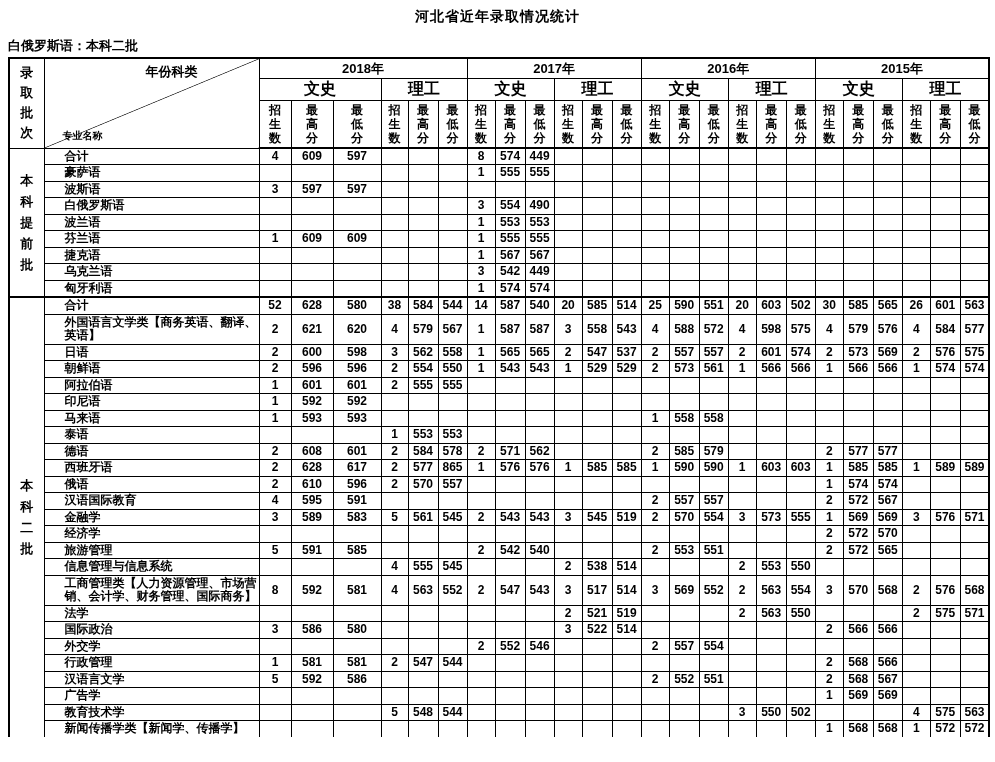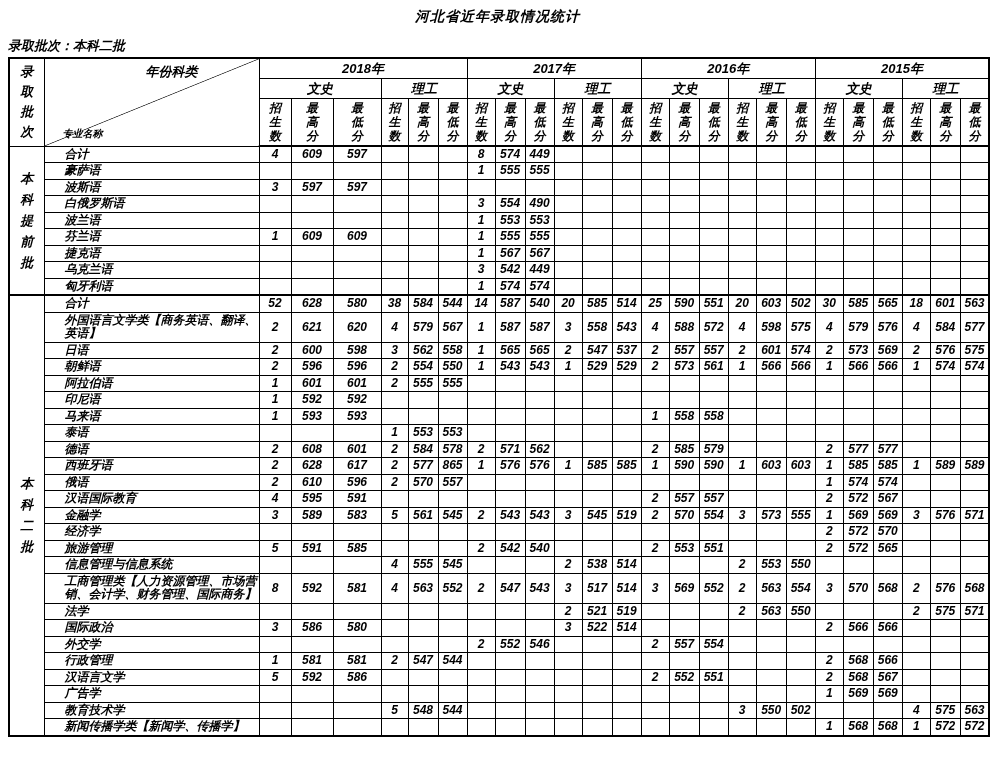--- a/index.html
+++ b/index.html
@@ -1,46 +1,46 @@
 <!DOCTYPE html>
 <html><head>
 <meta charset="utf-8">
 <style>
   html,body{margin:0;padding:0;background:#fff;}
   .page{
     width:995px;height:737px;background:#fff;color:#000;position:relative;
-    font-family:"Liberation Sans","DejaVu Sans",sans-serif;font-weight:bold;overflow:hidden;font-style:italic;
+    font-family:"Liberation Sans","DejaVu Sans",sans-serif;font-weight:bold;overflow:hidden;
   }
   .title{text-align:center;font-size:14px;padding-top:8px;letter-spacing:1px;}
   .subtitle{font-size:13px;margin:11px 0 2px 8px;}
   table{border-collapse:collapse;table-layout:fixed;margin-left:8px;width:980px;border:2px solid #000;background:#fff;}
   th,td{border:1px solid #000;padding:0;font-size:12px;text-align:center;vertical-align:middle;overflow:hidden;}
   tr.year-row th{height:19px;font-size:13px;}
-  tr.track-row th{height:19px;font-size:13px;margin-top:28px;}
+  tr.track-row th{height:19px;font-size:16px;margin-top:28px;}
   tr.metric-row th{height:46px;line-height:14px;font-size:12px;border-bottom:2px solid #000;}
   th.corner-batch{line-height:20px;font-size:13px;}
   th.diag{
     position:relative;
     background:linear-gradient(to bottom right,transparent calc(50% - 0.6px),#000 50%,transparent calc(50% + 0.6px));
     padding-left:28px;
   }
   .diag-top{position:absolute;top:4px;left:40px;right:0;text-align:center;font-size:13px;}
   .diag-bottom{position:absolute;bottom:5px;left:18px;font-size:10px;}
   tbody tr{height:16px;}
   td.name{text-align:left;padding:1px 2px 1px 20px;line-height:13.5px;}
   td.num{line-height:13px;}
   td.section-label{line-height:21px;font-size:13px;padding:0;}
   tr.section-start td{border-top:2px solid #000;}
 </style>
 </head>
 <body>
 
 <div class="page">
   <div class="title">河北省近年录取情况统计</div>
-  <div class="subtitle">录取批次：本科二批</div>
+  <div class="subtitle">白俄罗斯语：本科二批</div>
   <table>
     <colgroup id="cols">
         <col style="width: 35px;">
         <col style="width: 215px;">
         <col style="width: 32px;">
         <col style="width: 42px;">
         <col style="width: 48px;">
         <col style="width: 27px;">
         <col style="width: 30px;">
         <col style="width: 29px;">
@@ -374,21 +374,21 @@
           <td class="num">514</td>
           <td class="num">25</td>
           <td class="num">590</td>
           <td class="num">551</td>
           <td class="num">20</td>
           <td class="num">603</td>
           <td class="num">502</td>
           <td class="num">30</td>
           <td class="num">585</td>
           <td class="num">565</td>
-          <td class="num">18</td>
+          <td class="num">26</td>
           <td class="num">601</td>
           <td class="num">563</td>
         </tr>
         <tr>
           <td class="name">外国语言文学类【商务英语、翻译、英语】</td>
           <td class="num">2</td>
           <td class="num">621</td>
           <td class="num">620</td>
           <td class="num">4</td>
           <td class="num">579</td>

